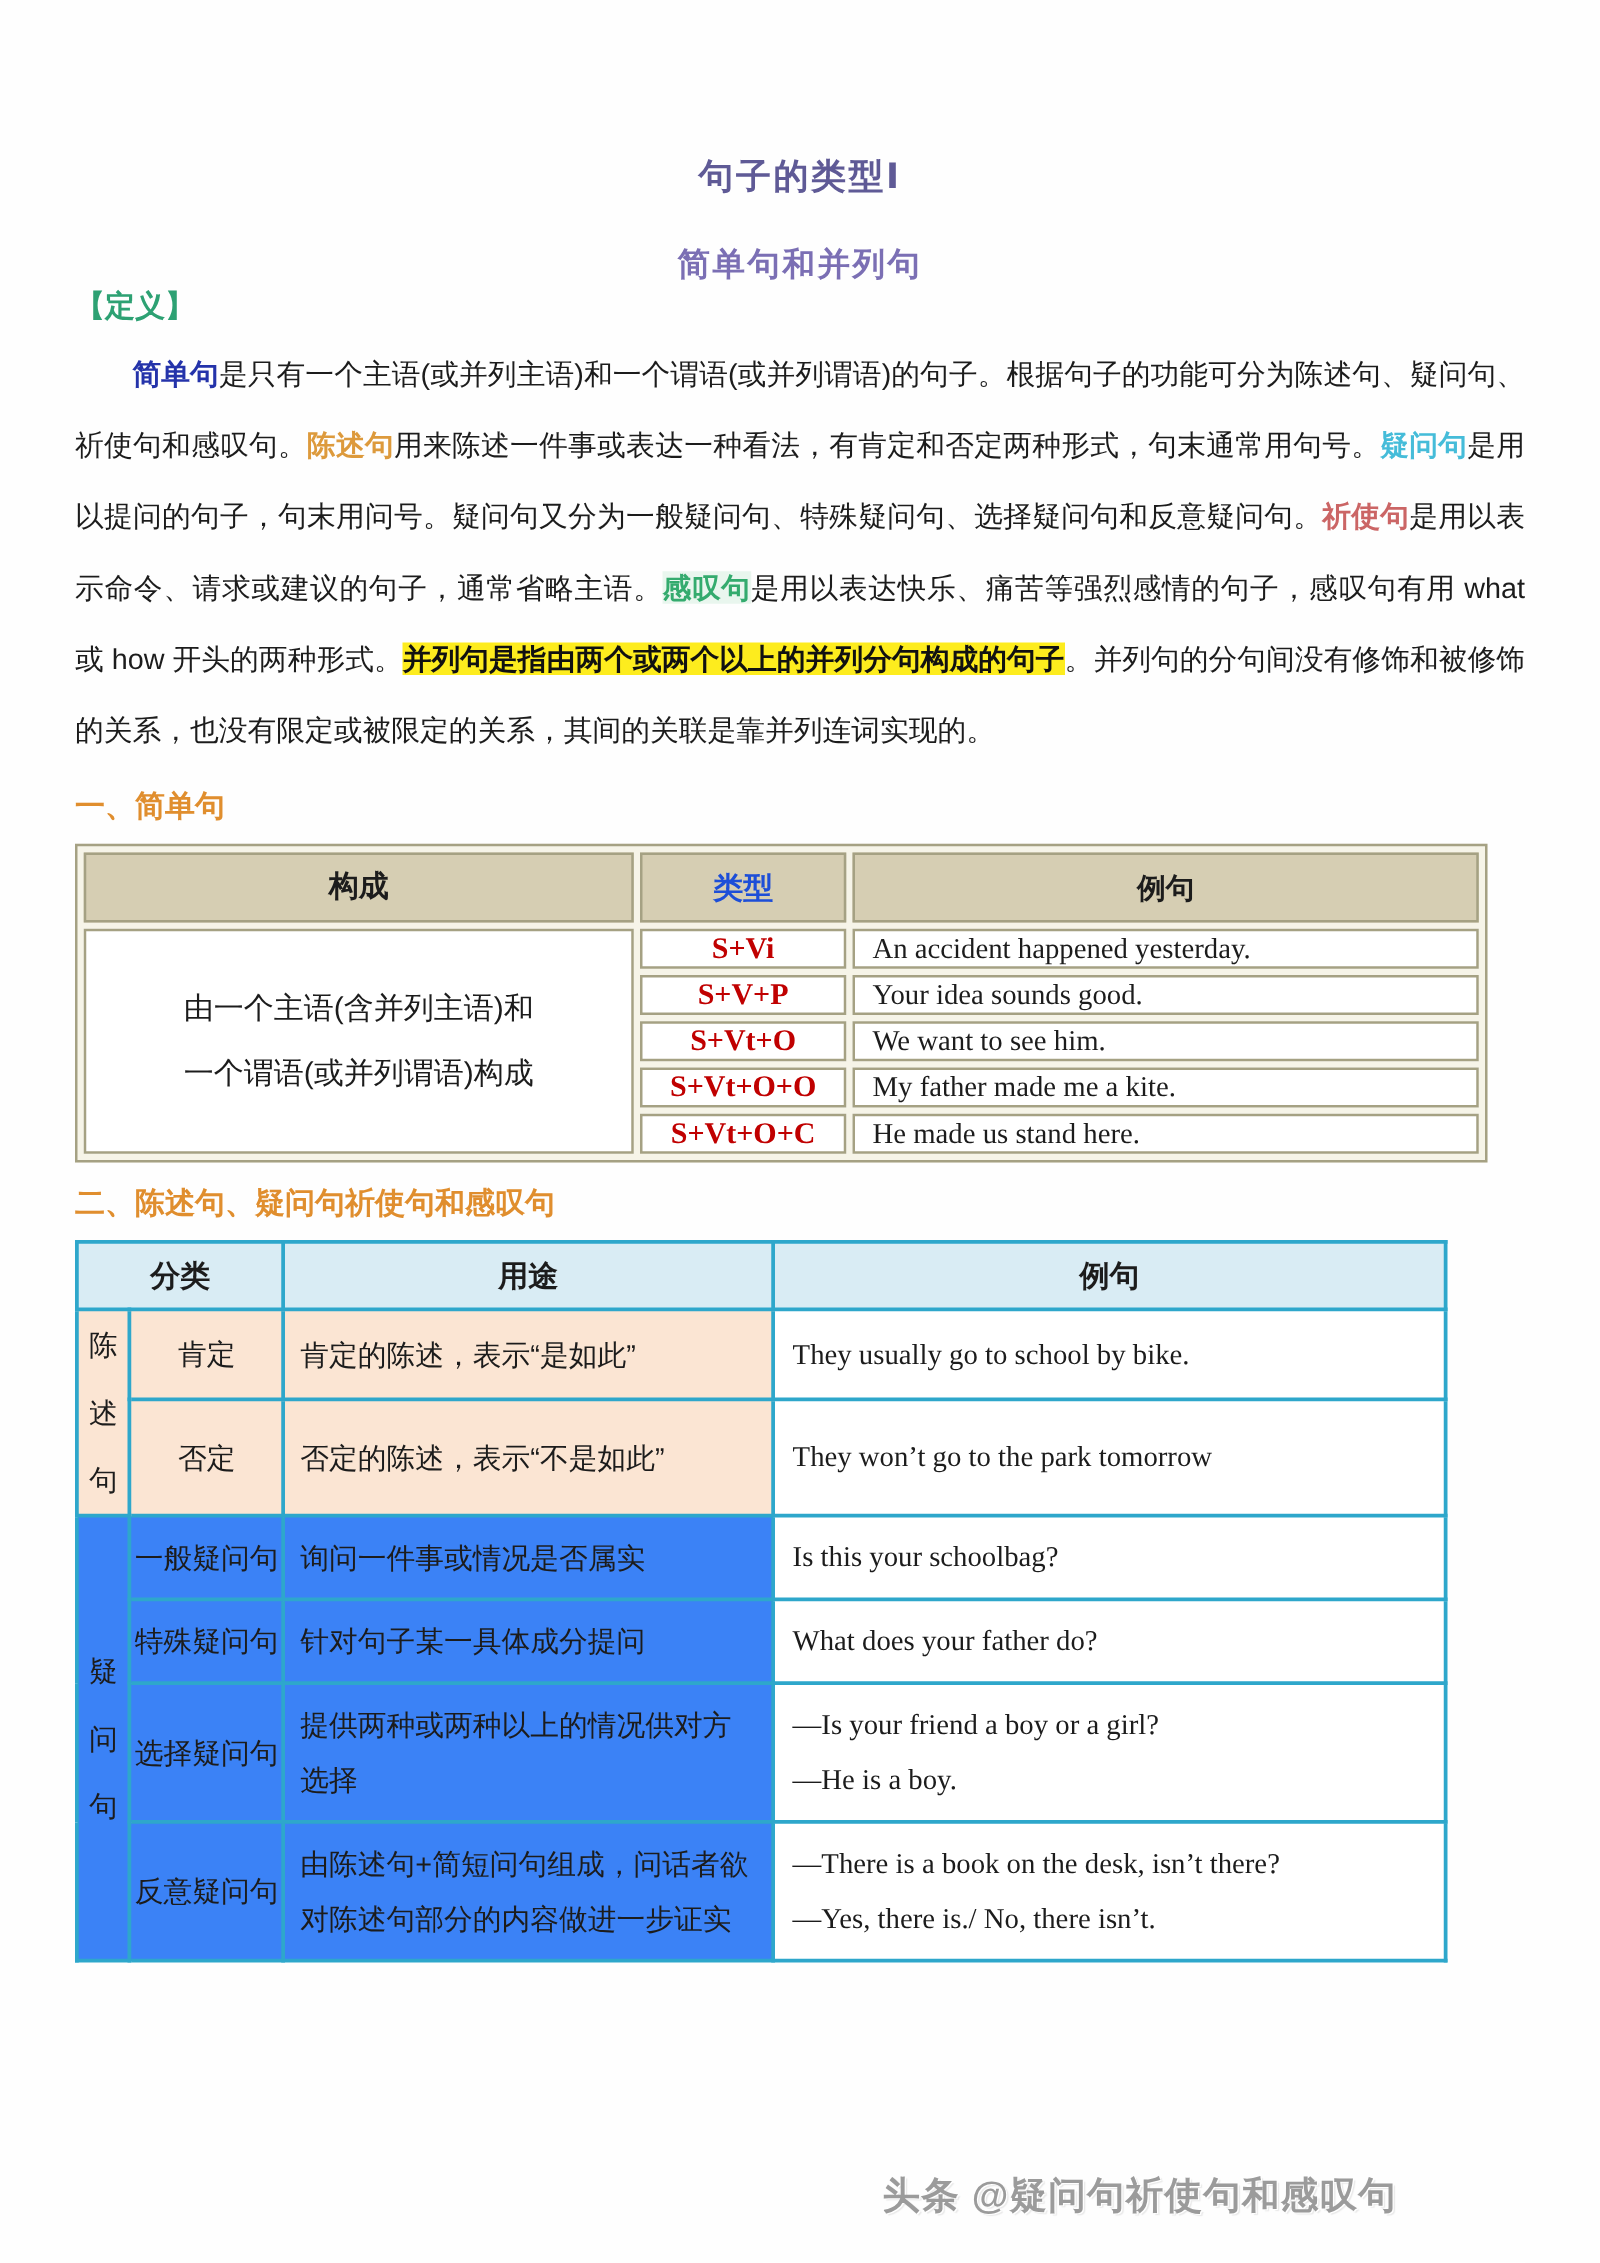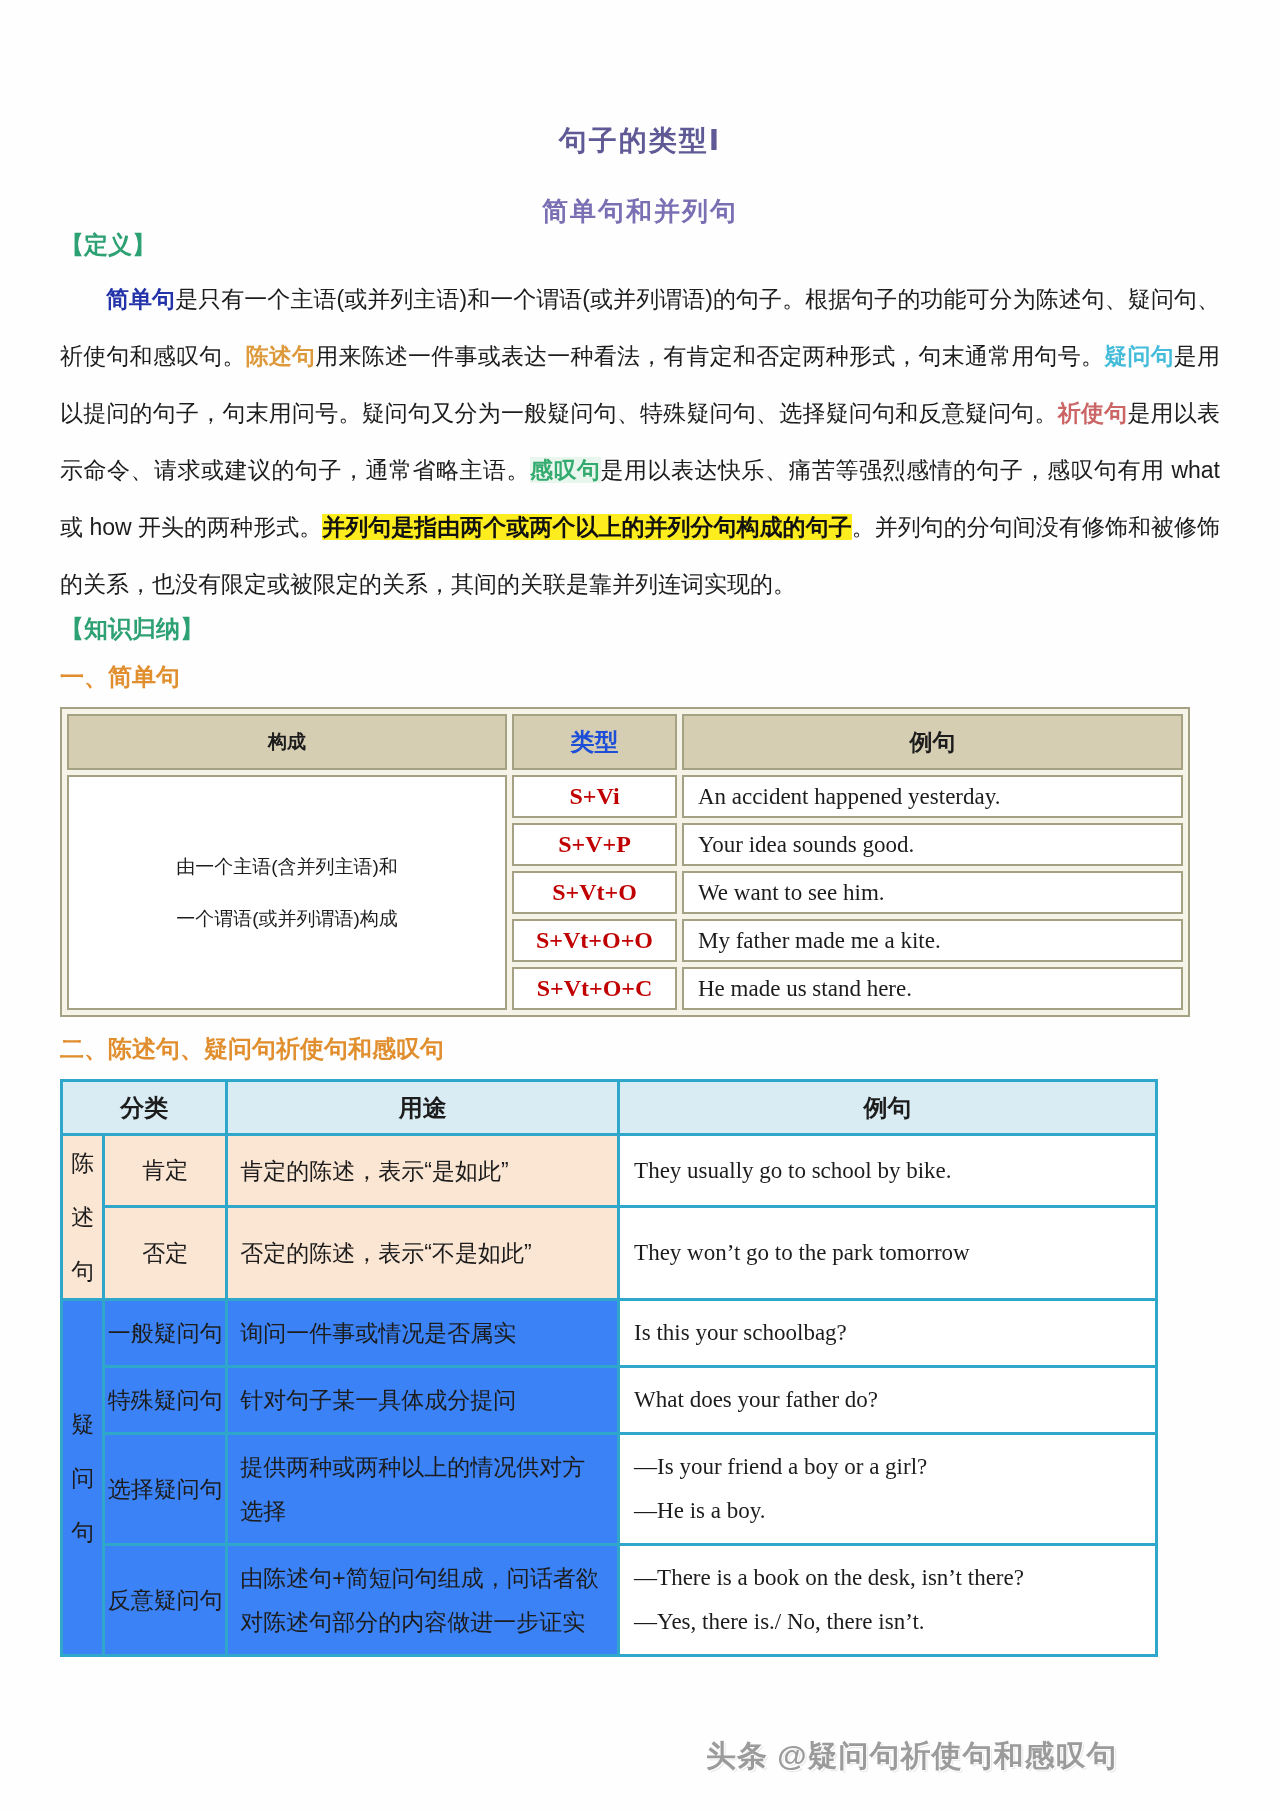--- a/index.html
+++ b/index.html
@@ -63,24 +63,24 @@
   }
   .tbl1 th {
     background:#d6ceb3;
     border:2px solid #a5a183;
     font-size:24px; font-weight:bold;
     height:50px; text-align:center;
   }
   .tbl1 td {
     background:#ffffff;
     border:2px solid #a5a183;
-    height:43px;
+    height:32px;
     vertical-align:middle;
   }
-  .tbl1 .c-build { width:440px; text-align:center; font-size:19px; line-height:52px; }
+  .tbl1 .c-build { width:440px; text-align:center; font-size:24px; line-height:52px; }
   .tbl1 .c-type  { width:165px; text-align:center;
                    font-family:"Liberation Serif","DejaVu Serif",serif;
                    font-size:24px; font-weight:bold; color:#c00000; }
   .tbl1 .c-ex    { padding-left:14px;
                    font-family:"Liberation Serif","DejaVu Serif",serif;
                    font-size:23px; }
 
   
   .tbl2 {
     width:1098px;
@@ -124,21 +124,20 @@
 <div class="page">
   <div class="content">
 
     <div class="doc-title">句子的类型Ⅰ</div>
     <div class="doc-subtitle">简单句和并列句</div>
 
     <div class="h-green">【定义】</div>
 
     <p class="para"><span class="kw-blue">简单句</span><span>是只有一个主语(或并列主语)和一个谓语(或并列谓语)的句子。根据句子的功能可分为陈述句、疑问句、祈使句和感叹句。</span><span class="kw-orange">陈述句</span><span>用来陈述一件事或表达一种看法，有肯定和否定两种形式，句末通常用句号。</span><span class="kw-cyan">疑问句</span><span>是用以提问的句子，句末用问号。疑问句又分为一般疑问句、特殊疑问句、选择疑问句和反意疑问句。</span><span class="kw-red">祈使句</span><span>是用以表示命令、请求或建议的句子，通常省略主语。</span><span class="kw-green">感叹句</span><span>是用以表达快乐、痛苦等强烈感情的句子，感叹句有用 what 或 how 开头的两种形式。</span><span class="hl-yellow">并列句是指由两个或两个以上的并列分句构成的句子</span><span>。并列句的分句间没有修饰和被修饰的关系，也没有限定或被限定的关系，其间的关联是靠并列连词实现的。</span></p>
 
-    <div class="h-green">【知识归纳】</div>
     <div class="h-orange">一、简单句</div>
 
     <table class="tbl1">
       <tbody>
           <tr>
         <th class="c-build">构成</th>
         <th class="c-type" style="color:#1d4ed8;font-family:'Liberation Sans',sans-serif;">类型</th>
         <th class="c-ex" style="text-align:center;padding-left:0;font-family:'Liberation Sans',sans-serif;">例句</th>
       </tr>
       <tr>

